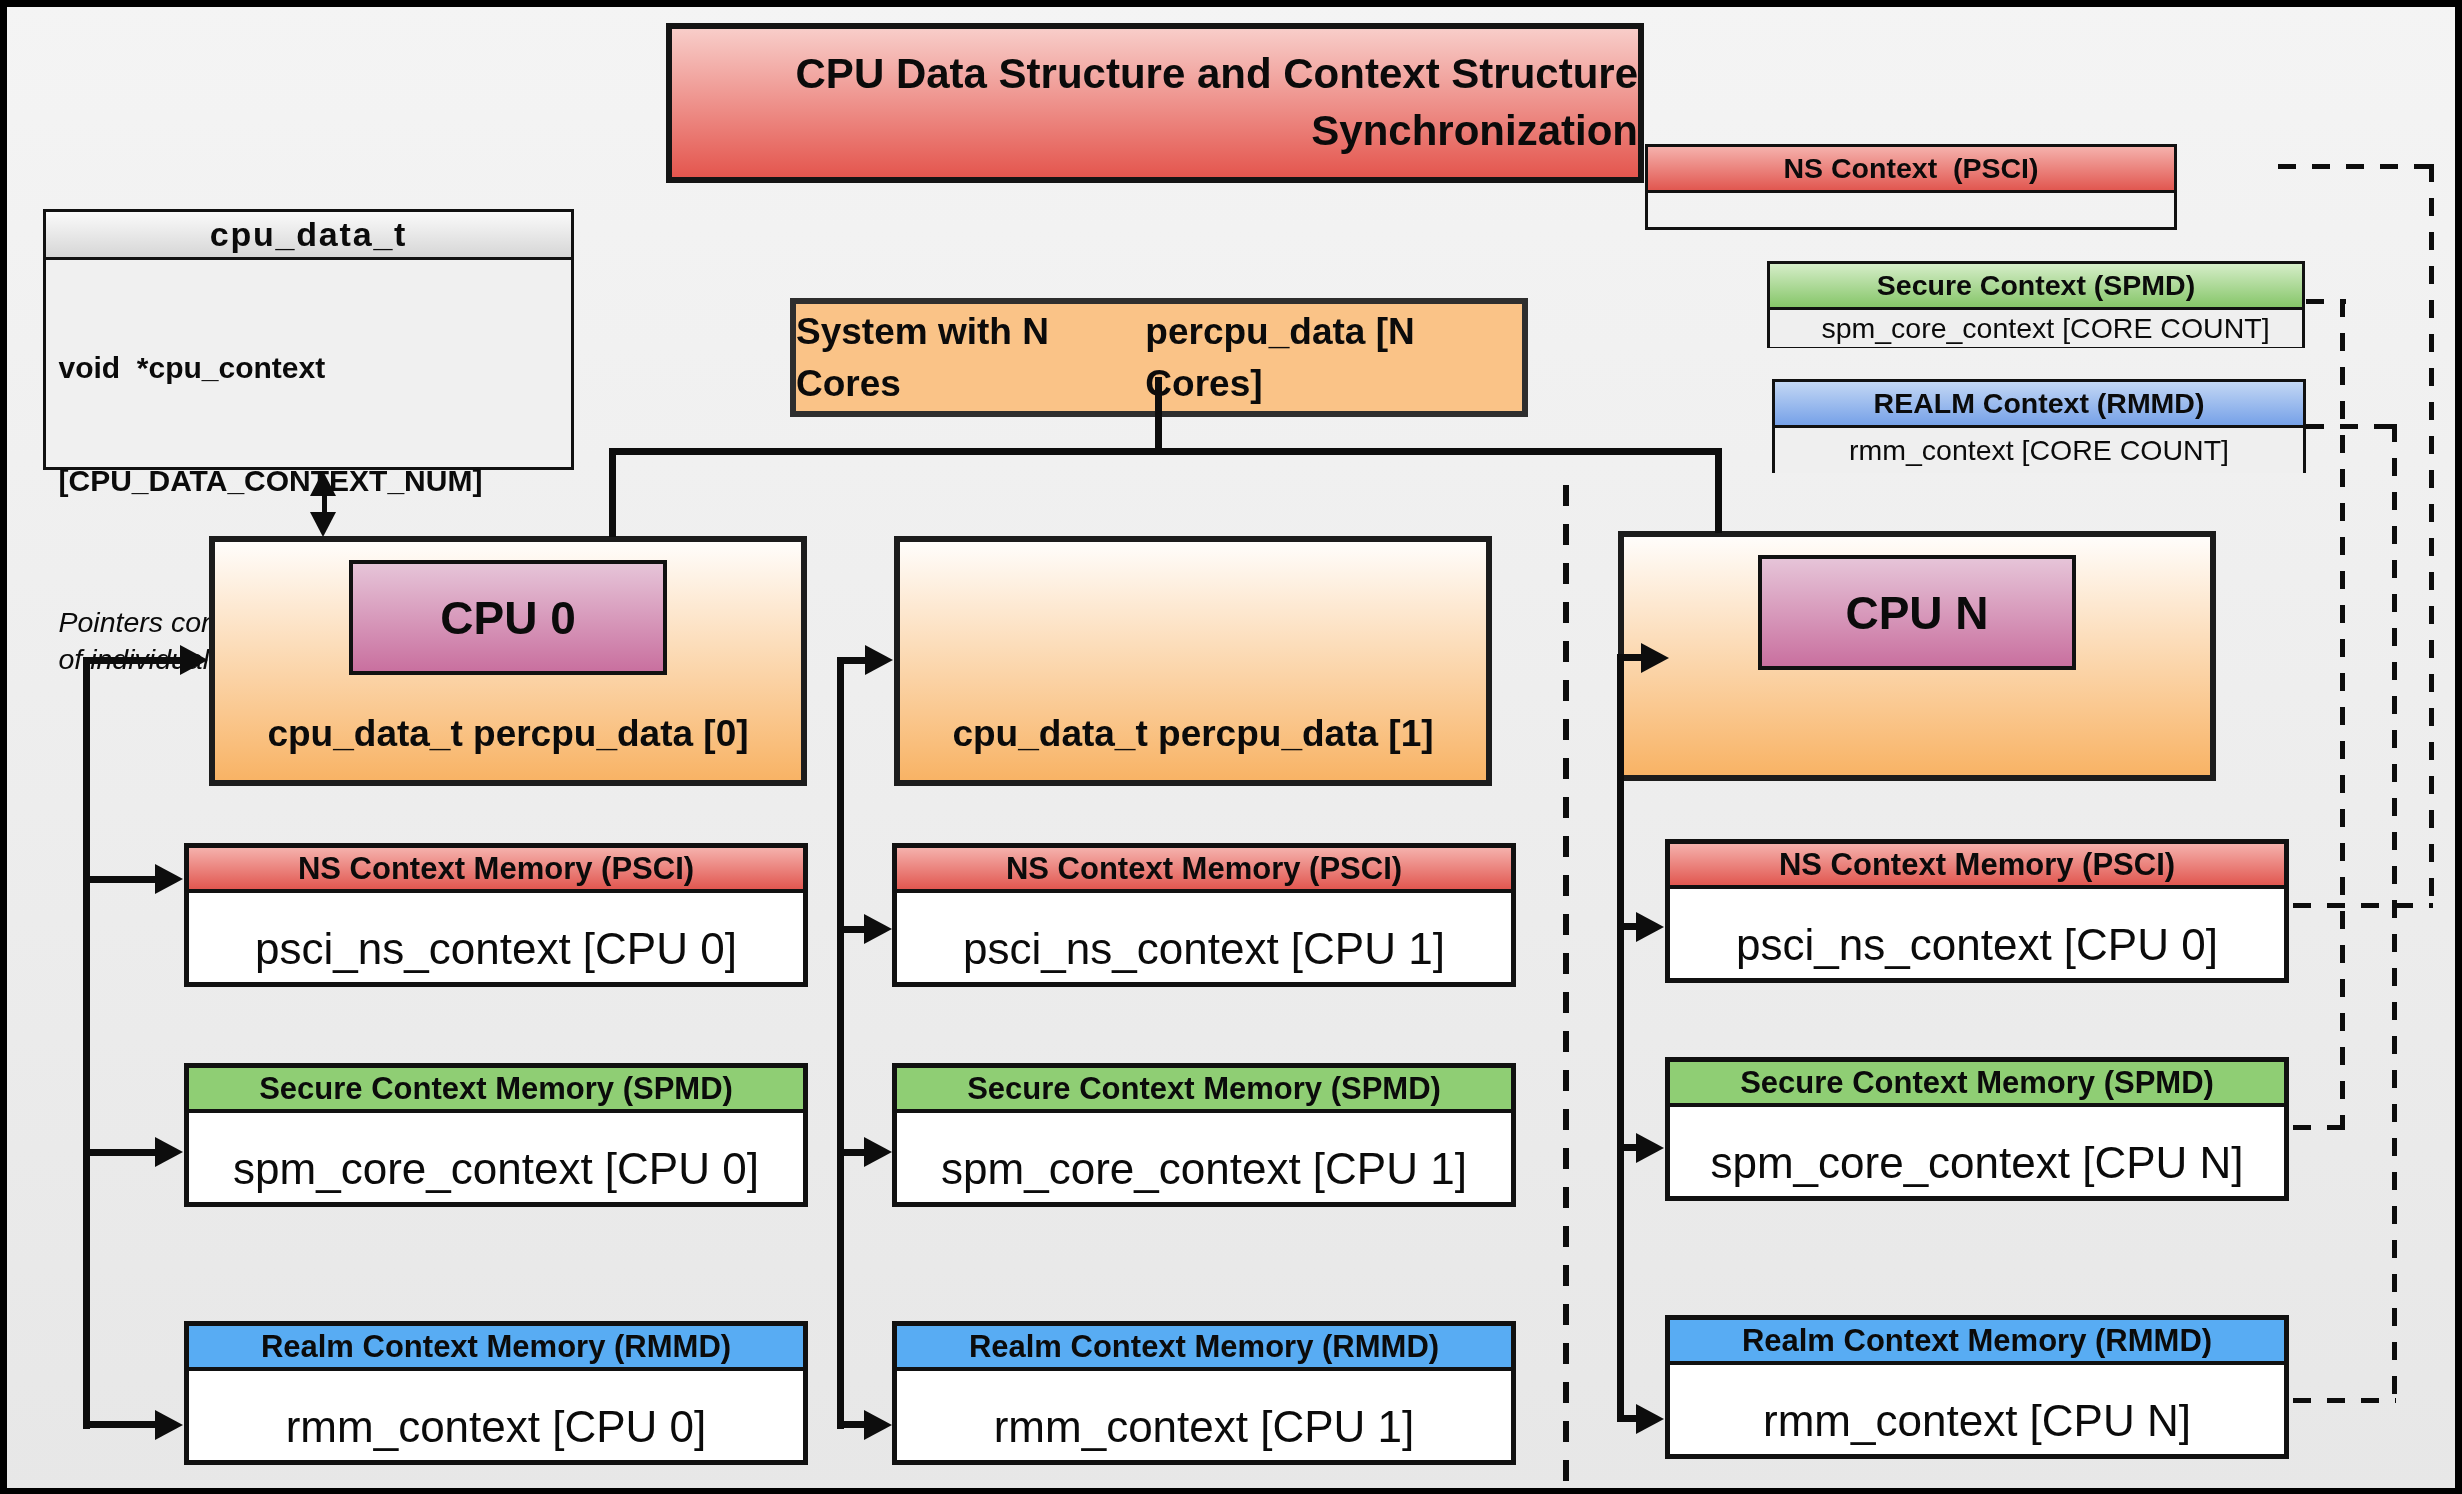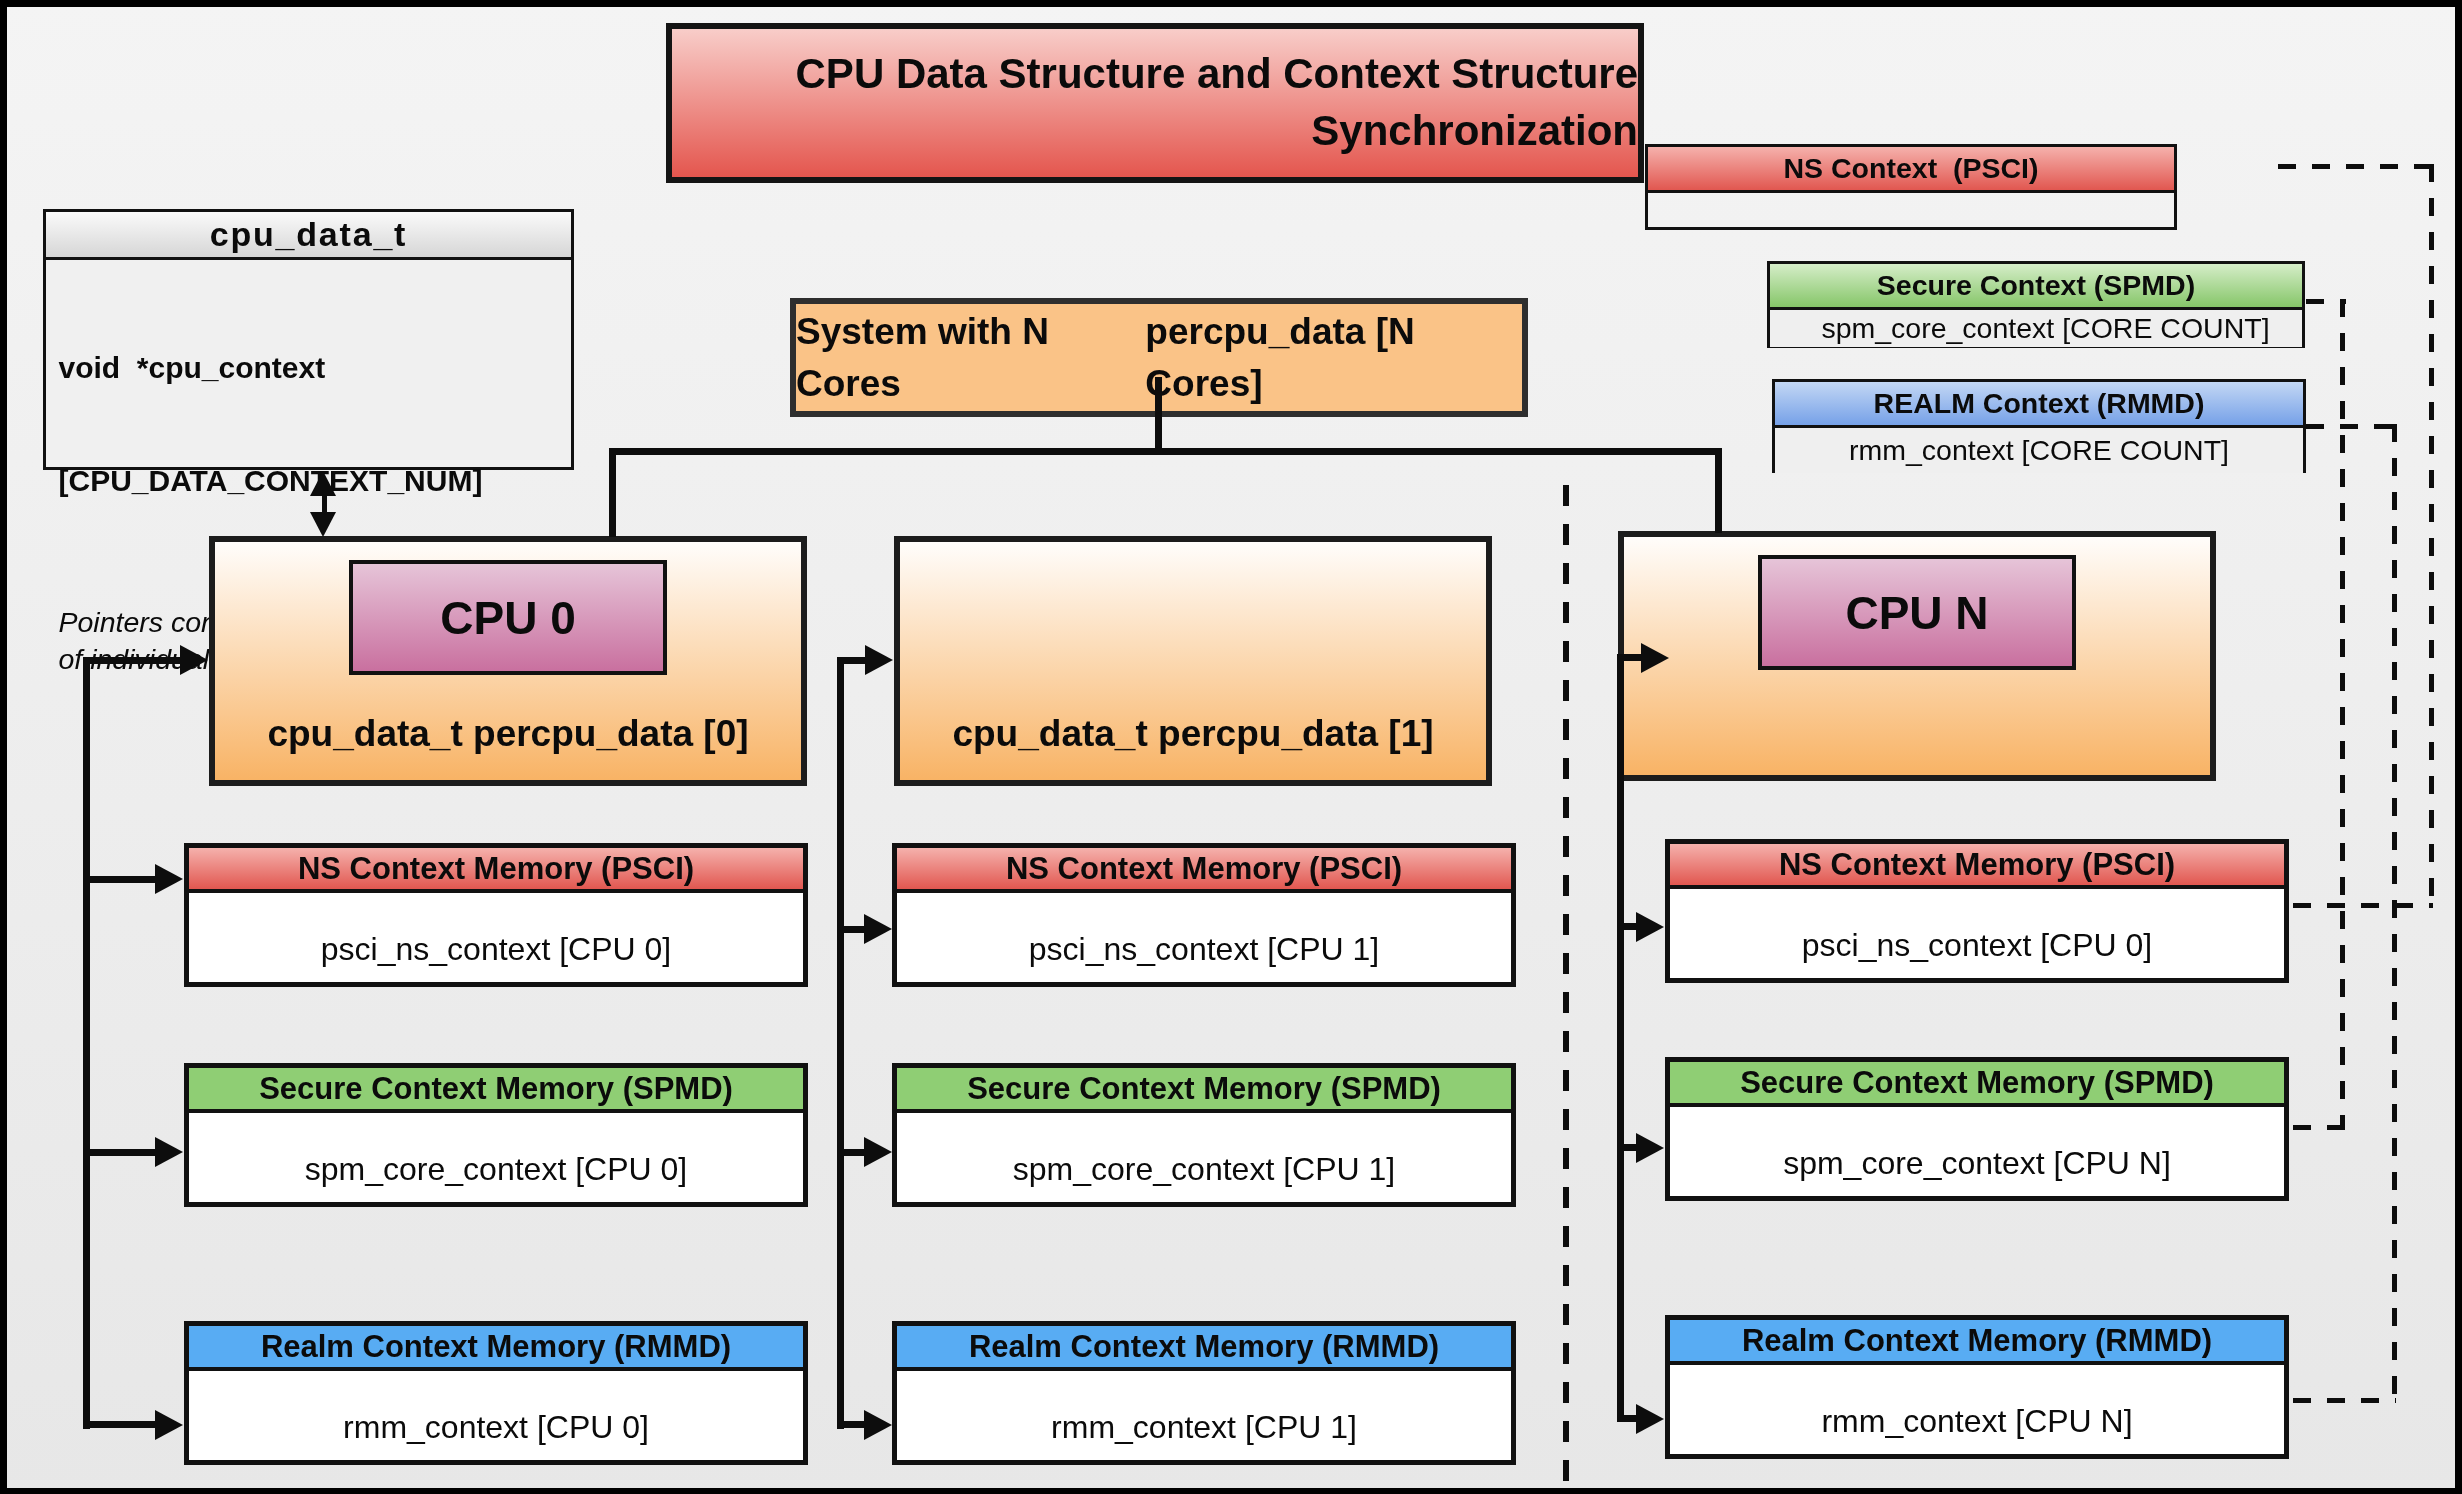--- a/index.html
+++ b/index.html
@@ -50,21 +50,21 @@
     position:absolute;left:50%;transform:translateX(-50%);top:18px;width:310px;height:107px;
     border:4.5px solid #111;background:linear-gradient(#e6c4d8,#c9709f);
     display:flex;align-items:center;justify-content:center;font-weight:bold;font-size:46px;
   }
   .cpu-line{position:absolute;left:0;top:171px;width:100%;text-align:center;
     font-weight:bold;font-size:37px;}
   
   .ctx{width:624px;height:144px;border:5.3px solid #111;background:#ffffff;}
   .ctx-hdr{height:41px;border-bottom:4.5px solid #111;font-weight:bold;font-size:31px;
     text-align:center;line-height:41px;}
-  .ctx-body{display:flex;align-items:center;justify-content:center;height:112px;font-size:32px;}
+  .ctx-body{display:flex;align-items:center;justify-content:center;height:112px;font-size:44px;}
   .hdr-ns{background:linear-gradient(#f5b1ac,#e15750);}
   .hdr-sec{background:#8fce74;}
   .hdr-realm{background:#58acf3;}
   
   .ln{position:absolute;background:#0d0d0d;}
   .arr-r{position:absolute;width:0;height:0;border-top:15px solid transparent;
     border-bottom:15px solid transparent;border-left:28.5px solid #0d0d0d;}
   .arr-up{position:absolute;width:0;height:0;border-left:13.4px solid transparent;
     border-right:13.4px solid transparent;border-bottom:25px solid #0d0d0d;}
   .arr-dn{position:absolute;width:0;height:0;border-left:13.4px solid transparent;

